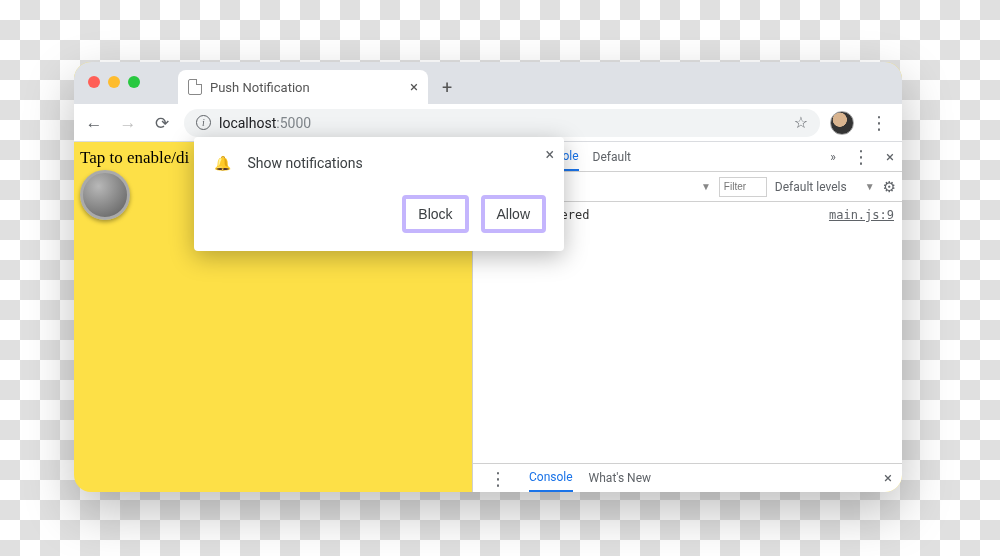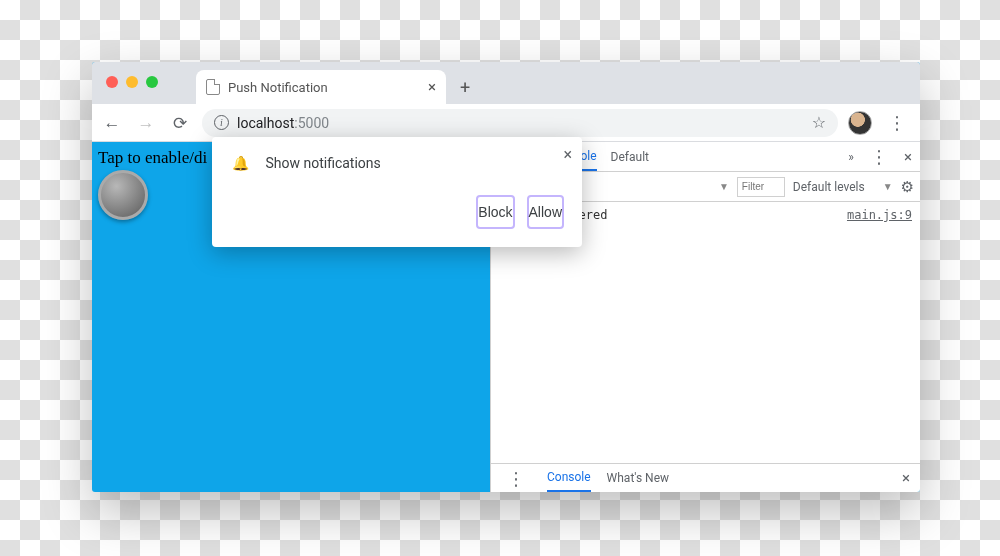--- a/index.html
+++ b/index.html
@@ -12,26 +12,26 @@
       linear-gradient(45deg, transparent 75%, #e0e0e0 75%),
       linear-gradient(-45deg, transparent 75%, #e0e0e0 75%);
     background-size: 40px 40px;
     background-position: 0 0, 0 20px, 20px -20px, -20px 0px;
     background-color: #fff;
     font-family: -apple-system, BlinkMacSystemFont, "Segoe UI", Roboto, Arial, sans-serif;
     position: relative;
   }
   .browser-window {
     position: absolute;
-    left: 92px;
+    left: 74px;
     top: 62px;
     width: 828px;
     height: 430px;
-    background: #0ea5e9;
-    border-radius: 3px;
+    background: #fde047;
+    border-radius: 17px;
     box-shadow: 0 20px 50px rgba(0,0,0,0.25);
     overflow: hidden;
   }
   .title-bar {
     height: 42px;
     background: #dee1e6;
     display: flex;
     align-items: flex-end;
     padding-left: 14px;
     position: relative;
@@ -320,25 +320,25 @@
   .bell {
     font-size: 14px;
     color:#5f6368;
   }
   .perm-actions {
     display:flex;
     justify-content:flex-end;
     gap: 12px;
   }
   .perm-btn {
-    border: 2px solid #c4b5fd;
+    border: 4px solid #c4b5fd;
     background:#fff;
     color:#3c4043;
     font-size:14px;
-    padding: 7px 0;
+    padding: 7px 12px;
     border-radius:4px;
     cursor:pointer;
   }
 </style>
 </head>
 <body>
 
 <div class="browser-window">
 
   <div class="title-bar">

